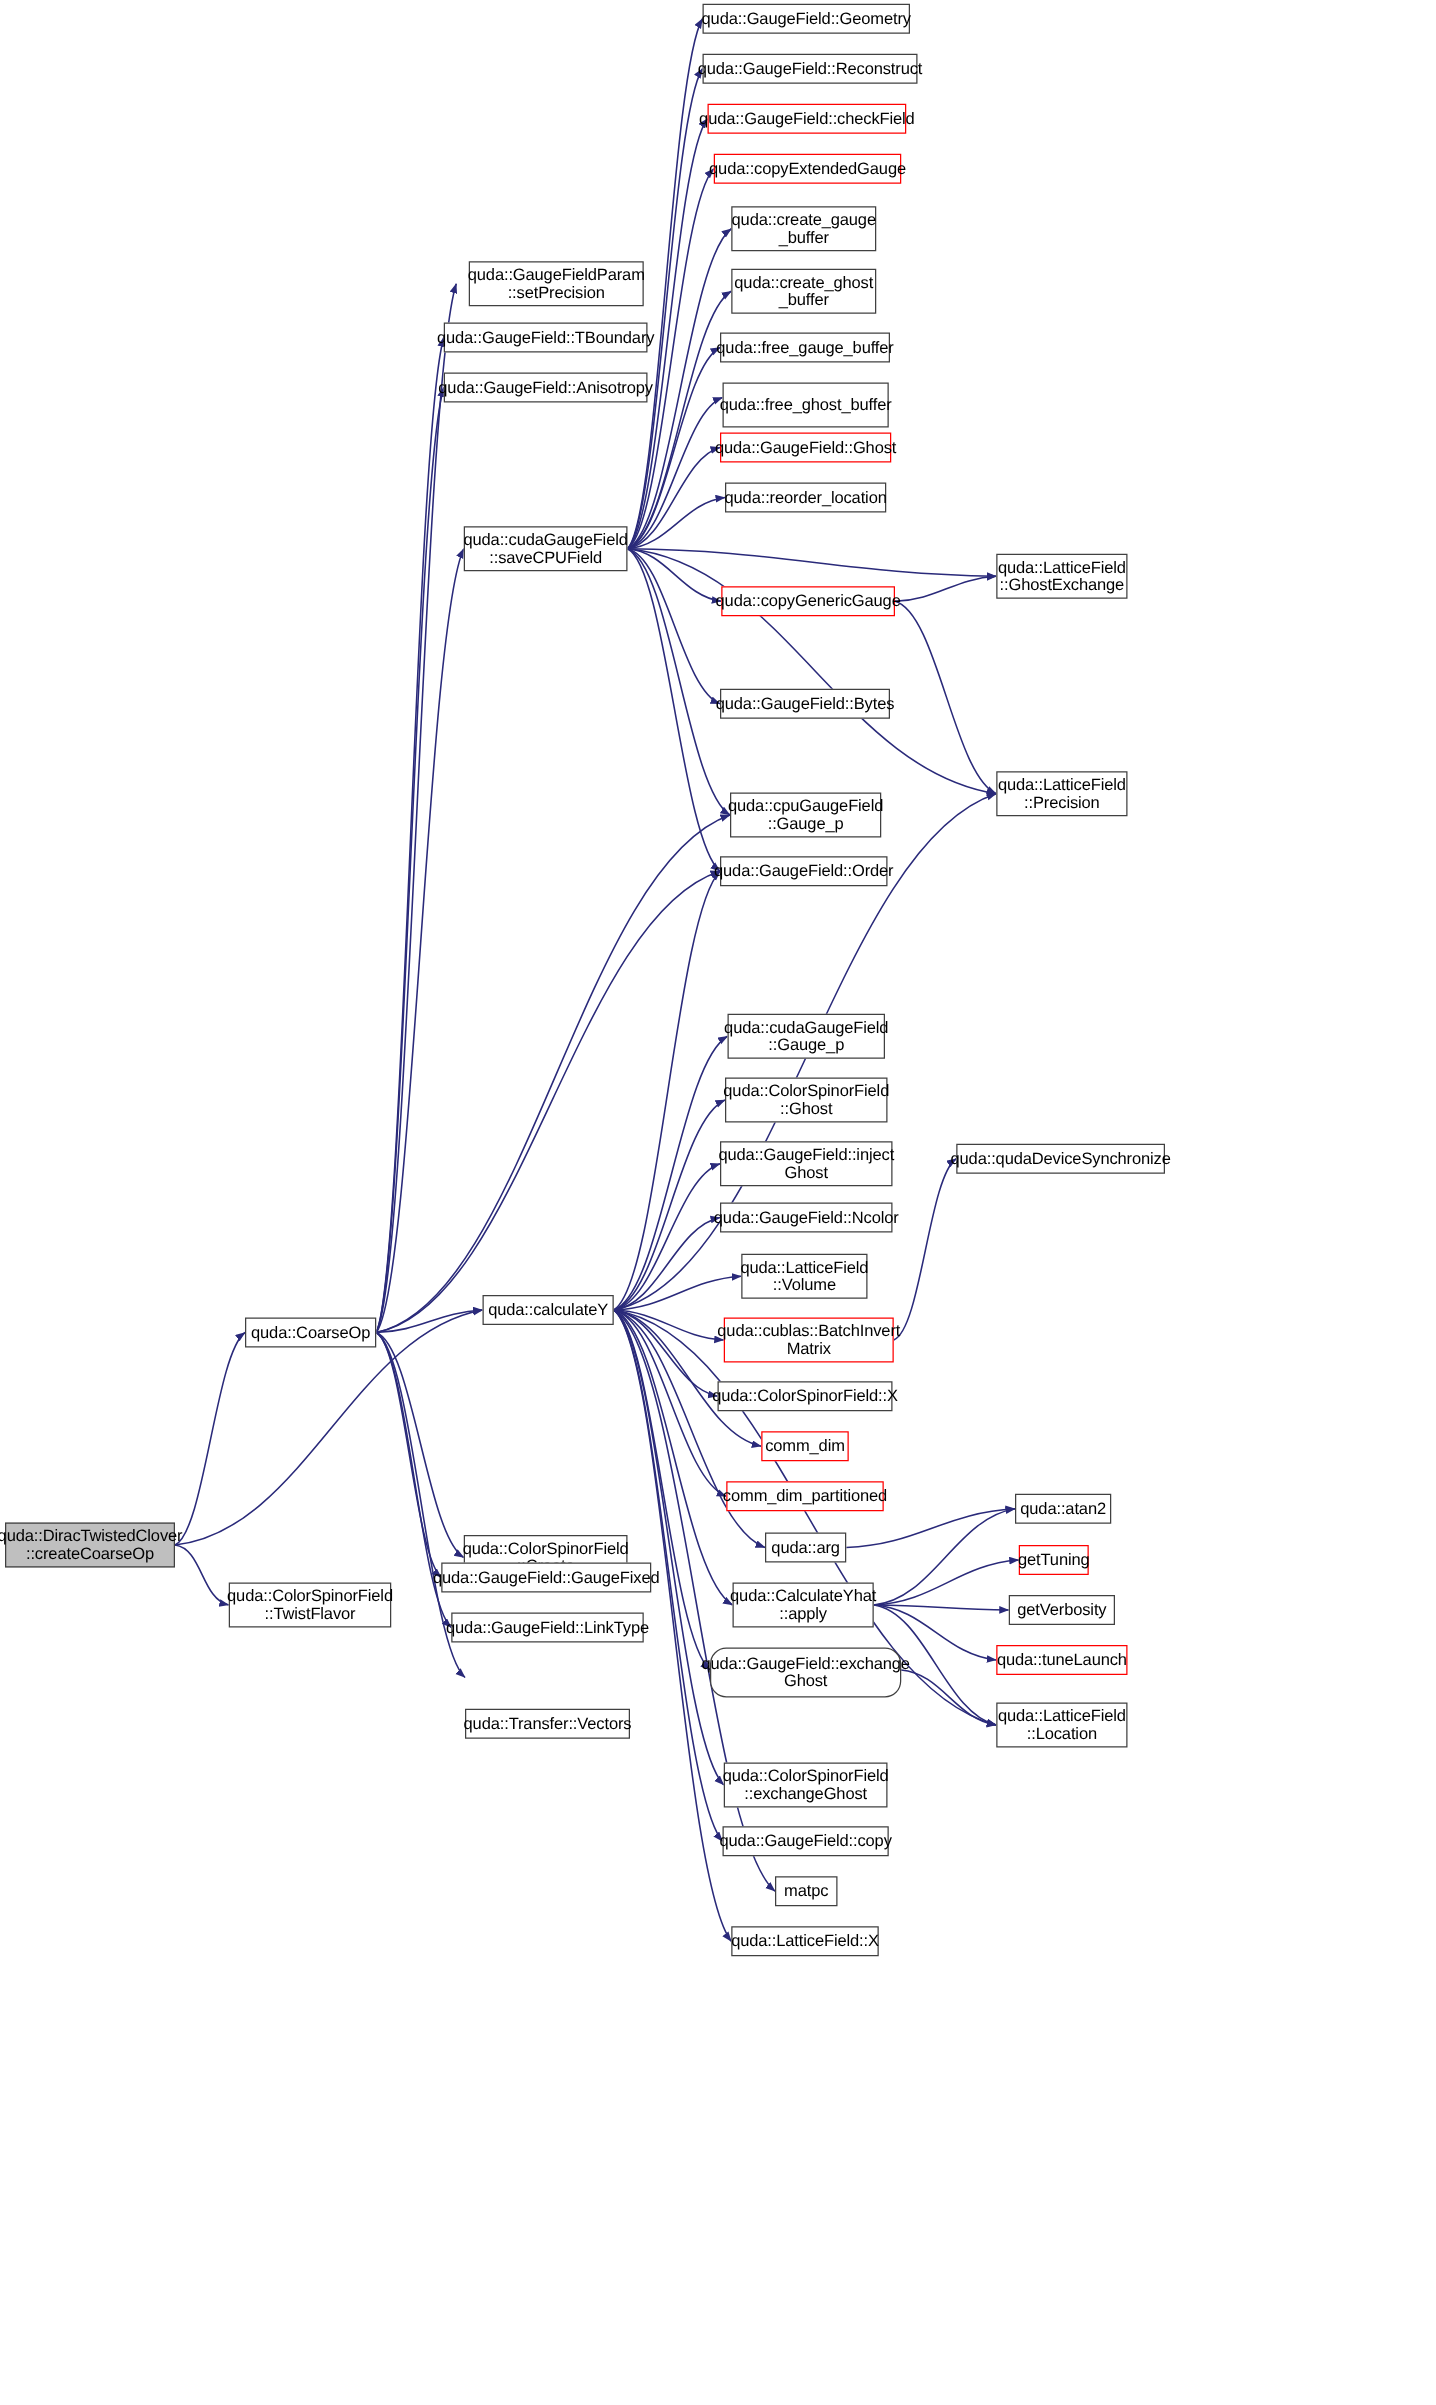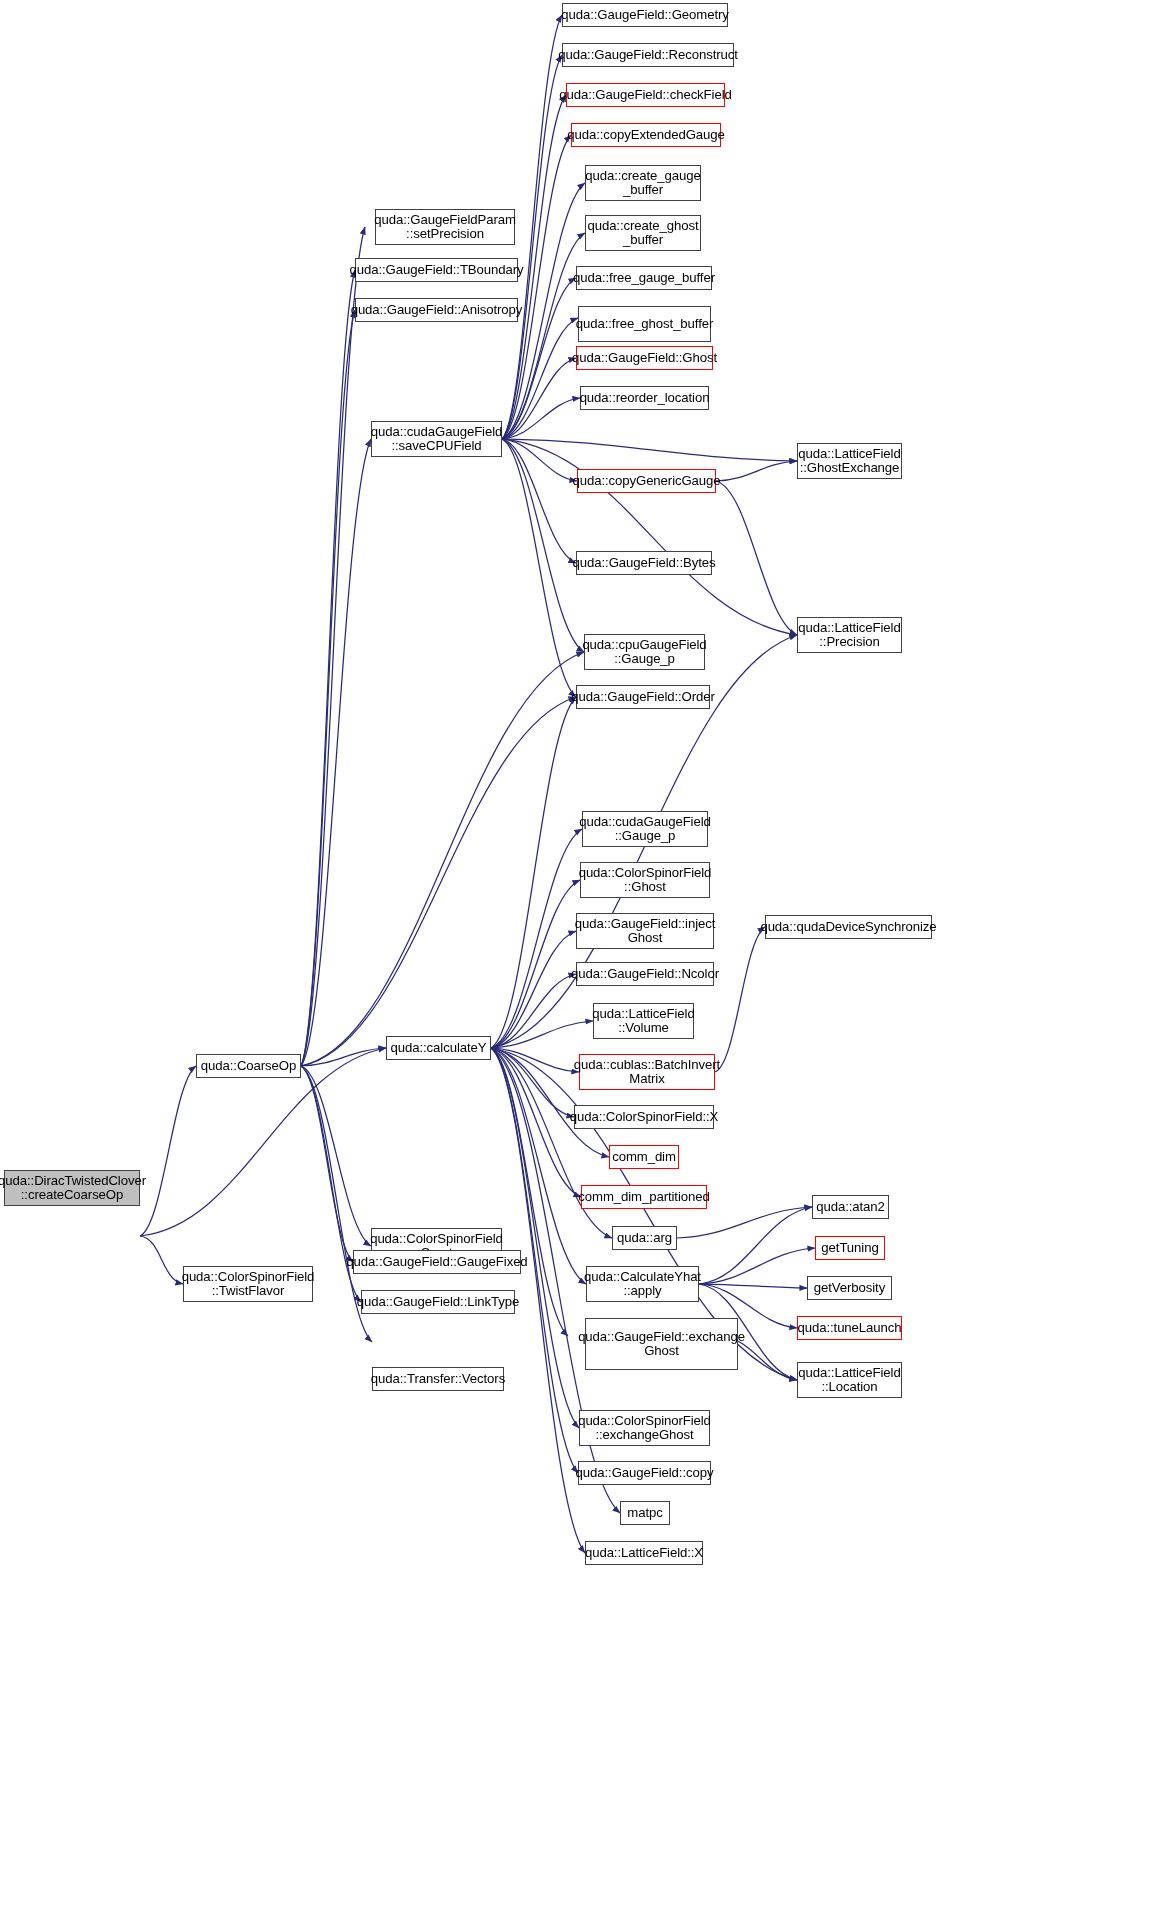--- a/index.html
+++ b/index.html
@@ -113,21 +113,21 @@
         <path d="M715,1072 C737,1063.3 743,941.5 765,927" marker-end="url(#arrow)"></path>
         <path d="M677,1238 C733.7,1236.14 755.3,1210.1 812,1207" marker-end="url(#arrow)"></path>
         <path d="M699,1284 C746.46,1279.38 764.54,1214.7 812,1207" marker-end="url(#arrow)"></path>
         <path d="M699,1284 C747.72,1281.84 766.28,1251.6 815,1248" marker-end="url(#arrow)"></path>
         <path d="M699,1284 C744.36,1284.24 761.64,1287.6 807,1288" marker-end="url(#arrow)"></path>
         <path d="M699,1284 C740.16,1286.64 755.84,1323.6 797,1328" marker-end="url(#arrow)"></path>
         <path d="M699,1284 C740.16,1289.76 755.84,1370.4 797,1380" marker-end="url(#arrow)"></path>
         <path d="M721,1336 C752.92,1338.64 765.08,1375.6 797,1380" marker-end="url(#arrow)"></path>
       </g>
   </svg>
-<div class="node focus" style="left: 4px; top: 1170px; width: 136px; height: 36px;">quda::DiracTwistedClover
+<div class="node focus" style="left: 4px; top: 1218px; width: 136px; height: 36px;">quda::DiracTwistedClover
 ::createCoarseOp</div>
     <div class="node" style="left: 183px; top: 1266px; width: 130px; height: 36px;">quda::ColorSpinorField
 ::TwistFlavor</div>
     <div class="node" style="left: 196px; top: 1054px; width: 105px; height: 24px;">quda::CoarseOp</div>
     <div class="node" style="left: 375px; top: 209px; width: 140px; height: 36px;">quda::GaugeFieldParam
 ::setPrecision</div>
     <div class="node" style="left: 355px; top: 258px; width: 163px; height: 24px;">quda::GaugeField::TBoundary</div>
     <div class="node" style="left: 355px; top: 298px; width: 163px; height: 24px;">quda::GaugeField::Anisotropy</div>
     <div class="node" style="left: 371px; top: 421px; width: 131px; height: 36px;">quda::cudaGaugeField
 ::saveCPUField</div>
@@ -163,26 +163,26 @@
 ::Volume</div>
     <div class="node" style="left: 765px; top: 915px; width: 167px; height: 24px;">quda::qudaDeviceSynchronize</div>
     <div class="node" style="left: 386px; top: 1036px; width: 105px; height: 24px;">quda::calculateY</div>
     <div class="node red" style="left: 579px; top: 1054px; width: 136px; height: 36px;">quda::cublas::BatchInvert
 Matrix</div>
     <div class="node" style="left: 574px; top: 1105px; width: 140px; height: 24px;">quda::ColorSpinorField::X</div>
     <div class="node red" style="left: 609px; top: 1145px; width: 70px; height: 24px;">comm_dim</div>
     <div class="node red" style="left: 581px; top: 1185px; width: 126px; height: 24px;">comm_dim_partitioned</div>
     <div class="node" style="left: 612px; top: 1226px; width: 65px; height: 24px;">quda::arg</div>
     <div class="node" style="left: 812px; top: 1195px; width: 77px; height: 24px;">quda::atan2</div>
-    <div class="node red" style="left: 815px; top: 1236px; width: 70px; height: 24px;">getTuning</div>
+    <div class="node red" style="left: 815px; top: 1236px; width: 56px; height: 24px;">getTuning</div>
     <div class="node" style="left: 807px; top: 1276px; width: 85px; height: 24px;">getVerbosity</div>
     <div class="node red" style="left: 797px; top: 1316px; width: 105px; height: 24px;">quda::tuneLaunch</div>
     <div class="node" style="left: 586px; top: 1266px; width: 113px; height: 36px;">quda::CalculateYhat
 ::apply</div>
-    <div class="node" style="left: 585px; top: 1318px; width: 153px; height: 52px;">quda::GaugeField::exchange
+    <div class="node" style="left: 568px; top: 1318px; width: 153px; height: 40px; border-radius: 13px;">quda::GaugeField::exchange
 Ghost</div>
     <div class="node" style="left: 797px; top: 1362px; width: 105px; height: 36px;">quda::LatticeField
 ::Location</div>
     <div class="node" style="left: 579px; top: 1410px; width: 131px; height: 36px;">quda::ColorSpinorField
 ::exchangeGhost</div>
     <div class="node" style="left: 578px; top: 1461px; width: 133px; height: 24px;">quda::GaugeField::copy</div>
     <div class="node" style="left: 620px; top: 1501px; width: 50px; height: 24px;">matpc</div>
     <div class="node" style="left: 585px; top: 1541px; width: 118px; height: 24px;">quda::LatticeField::X</div>
     <div class="node" style="left: 371px; top: 1228px; width: 131px; height: 36px;">quda::ColorSpinorField
 ::Create</div>

